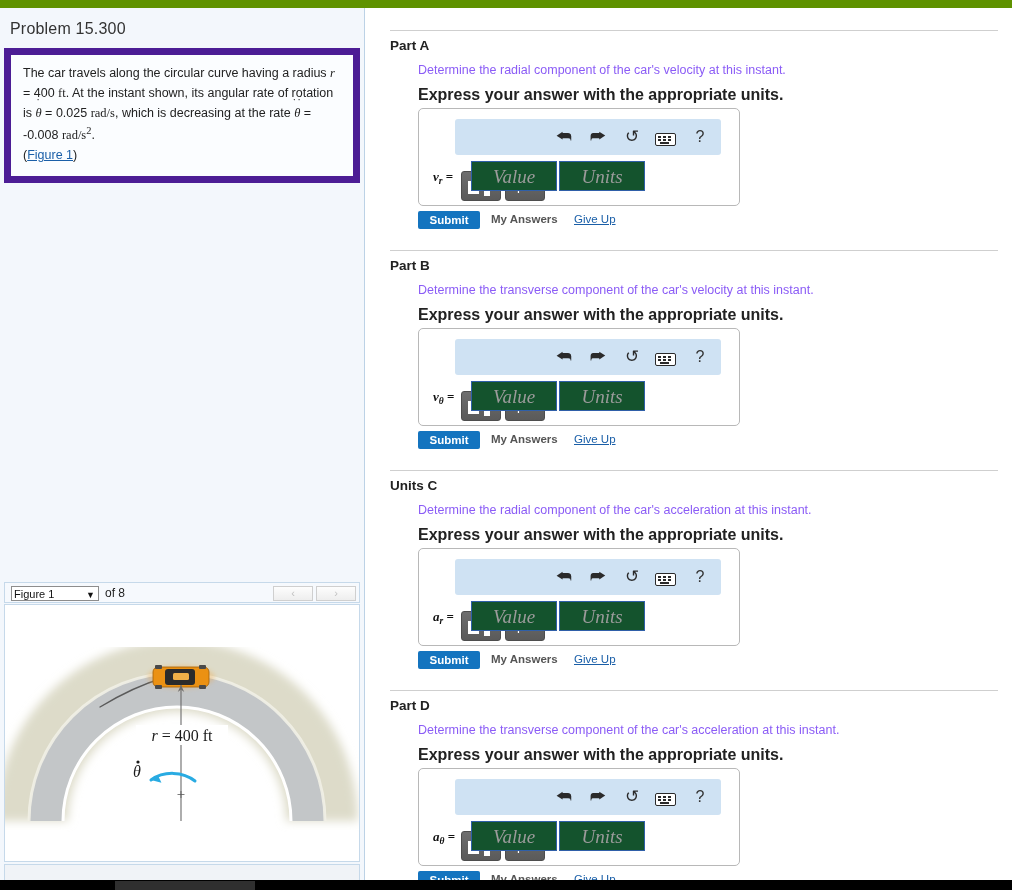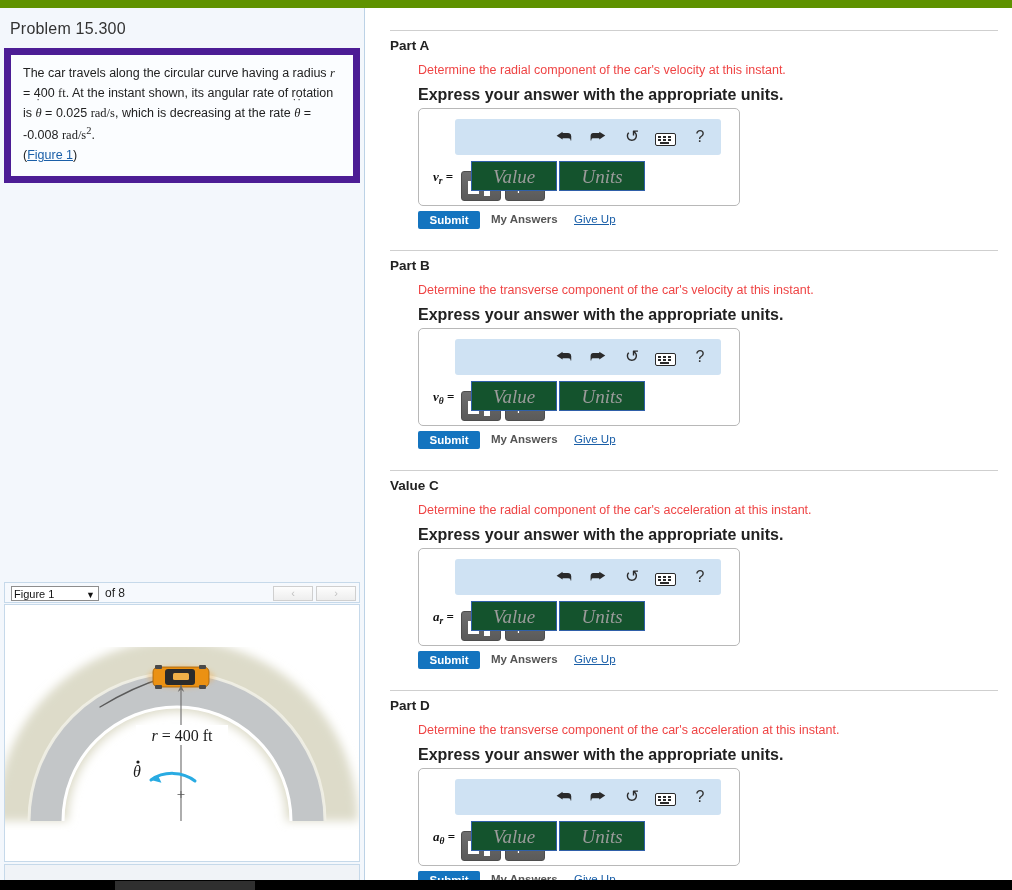--- a/index.html
+++ b/index.html
@@ -84,21 +84,21 @@
   
   .right{
     position:absolute;left:366px;top:8px;width:646px;height:872px;
     background:#fff;overflow:hidden;
   }
   .part{position:absolute;left:0;width:646px;}
   .hr{position:absolute;left:24px;width:608px;height:1px;background:#cfcfcf;}
   .part-title{
     position:absolute;left:24px;font-size:13.5px;font-weight:bold;color:#222;
   }
-  .part-q{position:absolute;left:52px;font-size:12.5px;color:#ef4444;}
+  .part-q{position:absolute;left:52px;font-size:12.5px;color:#8b5cf6;}
   .part-instr{position:absolute;left:52px;font-size:16px;font-weight:bold;color:#222;}
 
   .ansbox{
     position:absolute;left:52px;width:322px;
     box-sizing:border-box;
     border:1px solid #b8b8b8;border-radius:5px;background:#fff;
   }
   .toolbar{
     position:absolute;left:36px;top:10px;width:266px;height:36px;
     background:#cfe2f3;border-radius:3px;
@@ -337,21 +337,21 @@
         </div>
       </div>
 
       <div class="submit" style="top:203px;">Submit</div>
       <div class="myans" style="left:125px;top:205px;">My Answers</div>
       <div class="giveup" style="left:208px;top:205px;">Give Up</div>
     </div>
 
     <div class="part" style="top:440px;">
       <div class="hr" style="top:22px;"></div>
-      <div class="part-title" style="top:30px;">Value C</div>
+      <div class="part-title" style="top:30px;">Units C</div>
       <div class="part-q" style="top:55px;">Determine the radial component of the car's acceleration at this instant.</div>
       <div class="part-instr" style="top:78px;">Express your answer with the appropriate units.</div>
 
       <div class="ansbox" style="top:100px;height:98px;">
         <div class="toolbar">
           <div class="tbtn b1">
             <span class="ti big"></span>
             <span class="ti sm1"></span>
             <span class="ti sm2"></span>
             <span class="ti sm3"></span>

